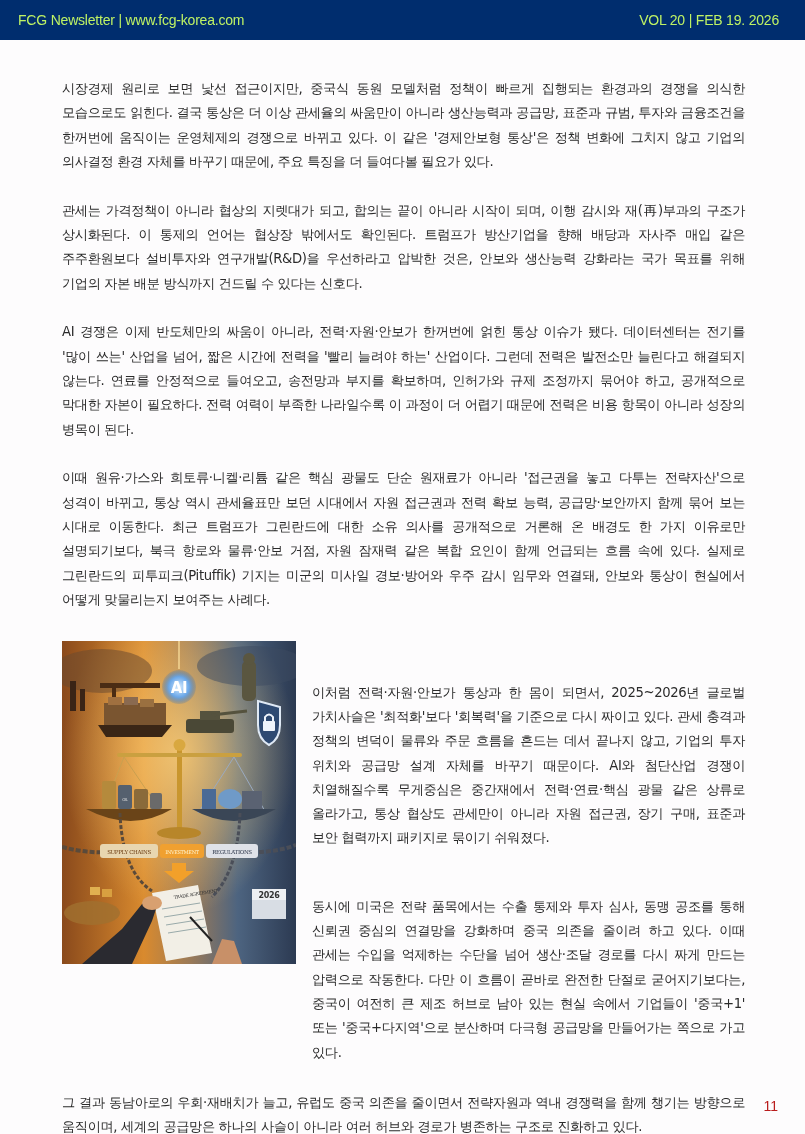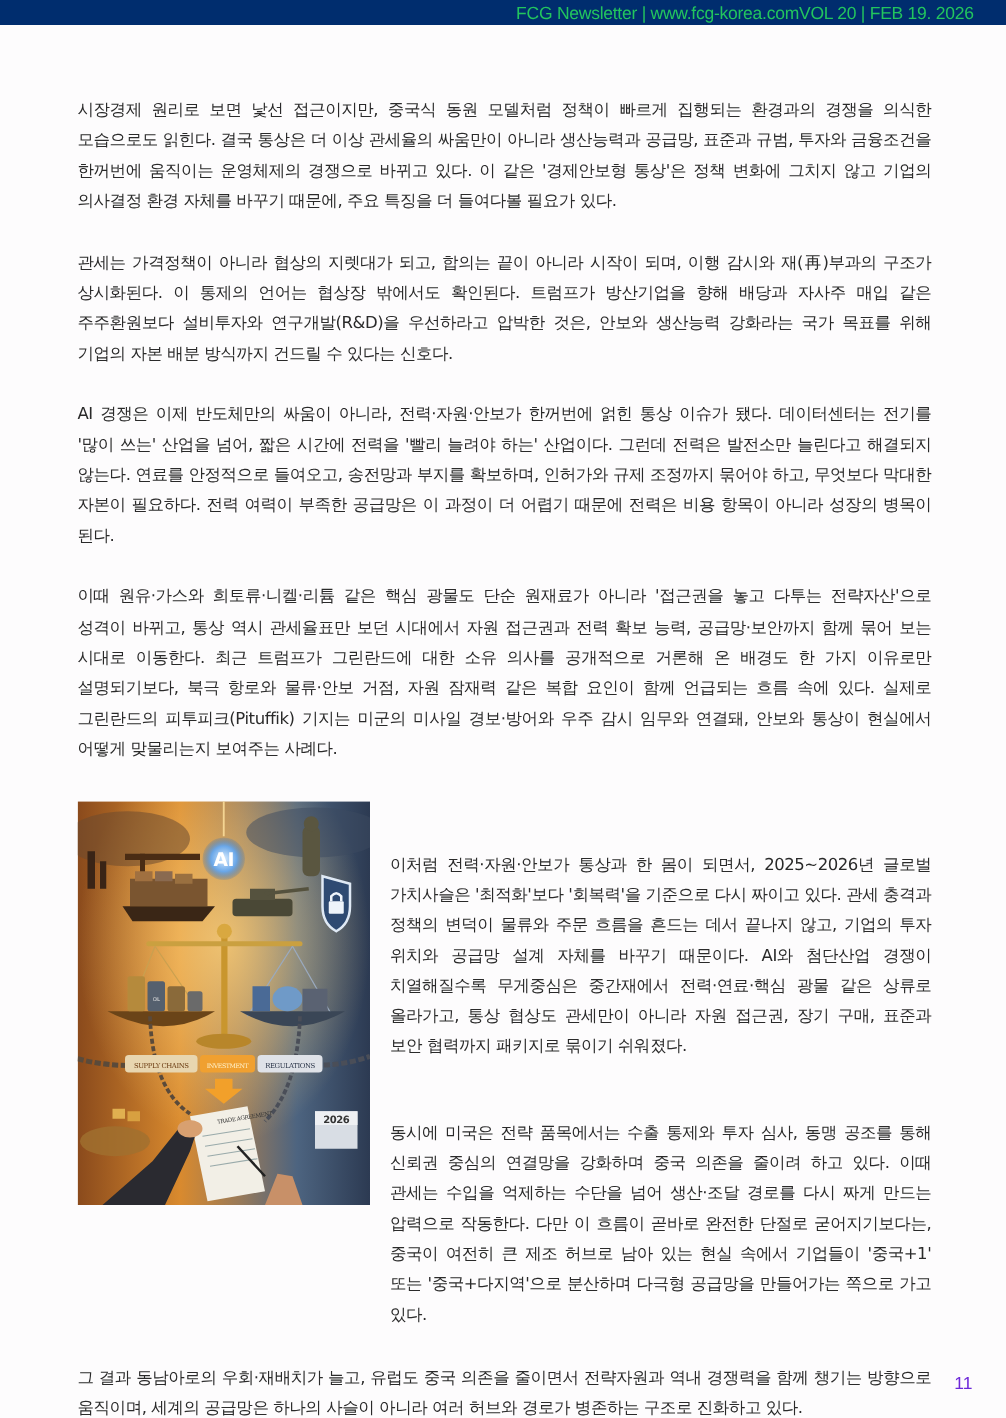--- a/index.html
+++ b/index.html
@@ -12,26 +12,26 @@
       background: #fdfcfd;
       font-family: "DejaVu Sans", "Liberation Sans", sans-serif;
       color: #2a2a2a;
       position: relative;
       overflow: hidden;
     }
     .header-bar {
       position: absolute;
       left: 0; top: 0;
       width: 805px;
-      height: 20px;
+      height: 40px;
       background: #002d6e;
-      color: #22c55e;
+      color: #bef264;
       display: flex;
       align-items: center;
-      justify-content: flex-end;
+      justify-content: space-between;
       box-sizing: border-box;
       padding: 0 26px 0 18px;
       font-family: "Liberation Sans", "DejaVu Sans", sans-serif;
       font-size: 14px;
       letter-spacing: -0.2px;
     }
     .content {
       position: absolute;
       left: 62px;
       top: 77px;
@@ -62,35 +62,35 @@
     .split-text {
       flex: 1;
     }
     .split-text .para { margin-bottom: 16px; margin-top: 44px; }
     .page-number {
       position: absolute;
       right: 27px;
       top: 1098px;
       font-family: "Liberation Sans", "DejaVu Sans", sans-serif;
       font-size: 14px;
-      color: #6d28d9;
+      color: #b91c1c;
     }
   </style>
 </head>
 <body>
 
 <div class="header-bar">
   <span>FCG Newsletter | www.fcg-korea.com</span>
   <span>VOL 20  | FEB 19. 2026</span>
 </div>
 
 <div class="content">
   <p class="para">시장경제 원리로 보면 낯선 접근이지만, 중국식 동원 모델처럼 정책이 빠르게 집행되는 환경과의 경쟁을 의식한 모습으로도 읽힌다. 결국 통상은 더 이상 관세율의 싸움만이 아니라 생산능력과 공급망, 표준과 규범, 투자와 금융조건을 한꺼번에 움직이는 운영체제의 경쟁으로 바뀌고 있다. 이 같은 '경제안보형 통상'은 정책 변화에 그치지 않고 기업의 의사결정 환경 자체를 바꾸기 때문에, 주요 특징을 더 들여다볼 필요가 있다.</p>
   <p class="para">관세는 가격정책이 아니라 협상의 지렛대가 되고, 합의는 끝이 아니라 시작이 되며, 이행 감시와 재(再)부과의 구조가 상시화된다. 이 통제의 언어는 협상장 밖에서도 확인된다. 트럼프가 방산기업을 향해 배당과 자사주 매입 같은 주주환원보다 설비투자와 연구개발(R&amp;D)을 우선하라고 압박한 것은, 안보와 생산능력 강화라는 국가 목표를 위해 기업의 자본 배분 방식까지 건드릴 수 있다는 신호다.</p>
-  <p class="para">AI 경쟁은 이제 반도체만의 싸움이 아니라, 전력·자원·안보가 한꺼번에 얽힌 통상 이슈가 됐다. 데이터센터는 전기를 '많이 쓰는' 산업을 넘어, 짧은 시간에 전력을 '빨리 늘려야 하는' 산업이다. 그런데 전력은 발전소만 늘린다고 해결되지 않는다. 연료를 안정적으로 들여오고, 송전망과 부지를 확보하며, 인허가와 규제 조정까지 묶어야 하고, 무엇보다 막대한 자본이 필요하다. 전력 여력이 부족한 공급망은 이 과정이 더 어렵기 때문에 전력은 비용 항목이 아니라 성장의 병목이 된다.</p>
+  <p class="para">AI 경쟁은 이제 반도체만의 싸움이 아니라, 전력·자원·안보가 한꺼번에 얽힌 통상 이슈가 됐다. 데이터센터는 전기를 '많이 쓰는' 산업을 넘어, 짧은 시간에 전력을 '빨리 늘려야 하는' 산업이다. 그런데 전력은 발전소만 늘린다고 해결되지 않는다. 연료를 안정적으로 들여오고, 송전망과 부지를 확보하며, 인허가와 규제 조정까지 묶어야 하고, 공개적으로 막대한 자본이 필요하다. 전력 여력이 부족한 나라일수록 이 과정이 더 어렵기 때문에 전력은 비용 항목이 아니라 성장의 병목이 된다.</p>
   <p class="para">이때 원유·가스와 희토류·니켈·리튬 같은 핵심 광물도 단순 원재료가 아니라 '접근권을 놓고 다투는 전략자산'으로 성격이 바뀌고, 통상 역시 관세율표만 보던 시대에서 자원 접근권과 전력 확보 능력, 공급망·보안까지 함께 묶어 보는 시대로 이동한다. 최근 트럼프가 그린란드에 대한 소유 의사를 공개적으로 거론해 온 배경도 한 가지 이유로만 설명되기보다, 북극 항로와 물류·안보 거점, 자원 잠재력 같은 복합 요인이 함께 언급되는 흐름 속에 있다. 실제로 그린란드의 피투피크(Pituffik) 기지는 미군의 미사일 경보·방어와 우주 감시 임무와 연결돼, 안보와 통상이 현실에서 어떻게 맞물리는지 보여주는 사례다.</p>
 
   <div class="split">
     <div class="figure" title="Illustration of a balance scale weighing oil barrels and technology goods, chained together, with AI, cargo ship, tank, soldier, security shield, and a hand signing a trade agreement">
       <svg width="234" height="323" viewBox="0 0 234 323" xmlns="http://www.w3.org/2000/svg">
         <defs>
           <linearGradient id="bgGrad" x1="0" y1="0" x2="1" y2="0">
             <stop offset="0" stop-color="#8a4a1c"></stop>
             <stop offset="0.35" stop-color="#d98a2e"></stop>
             <stop offset="0.55" stop-color="#9a7a58"></stop>

